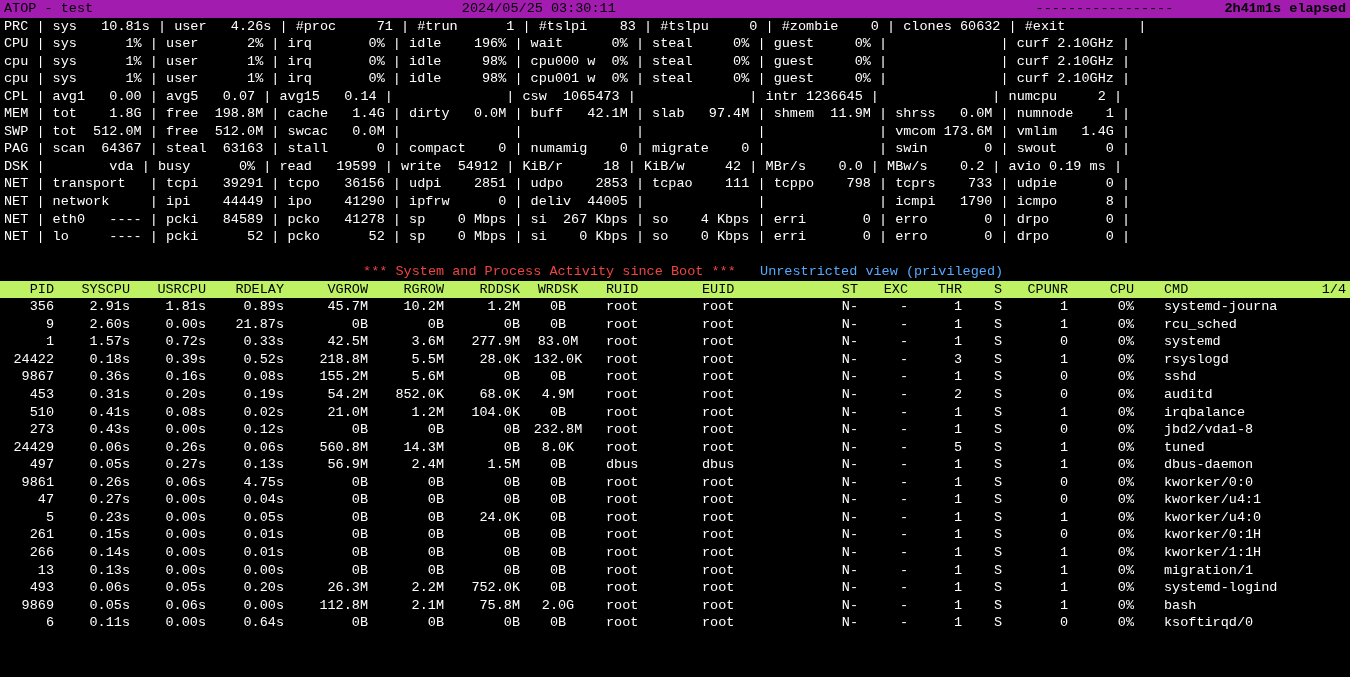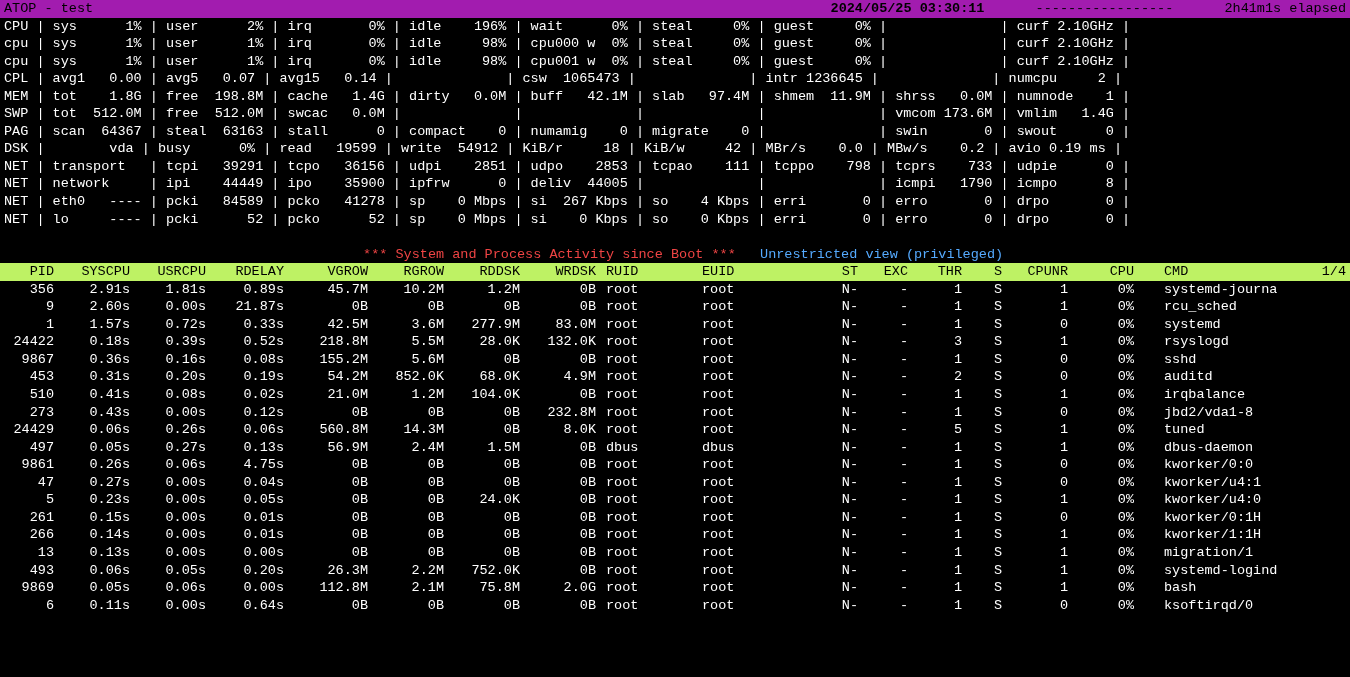--- a/index.html
+++ b/index.html
@@ -14,23 +14,23 @@
     height: 677px;
     overflow: hidden;
   }
   .header-bar {
     background: #a21caf;
     color: #000;
     display: flex;
     padding: 0 4px;
   }
   .header-bar .left { flex: 0 0 auto; }
-  .header-bar .center { flex: 1; text-align: right; font-weight: bold; }
+  .header-bar .center { flex: 1; text-align: center; }
   .header-bar .dash { flex: 0 0 240px; text-align: center; }
-  .header-bar .right { flex: 0 0 auto; text-align: right; }
+  .header-bar .right { flex: 0 0 auto; text-align: right; font-weight: bold; }
   .sys-rows { padding: 0 4px; }
   .sys-row { display: flex; white-space: pre; }
   .msg-row { text-align: center; white-space: pre; }
   .green { color: #ef4444; }
   .cyan { color: #55aaff; }
   .col-header {
     background: #bef264;
     color: #000;
     display: flex;
     padding: 0 4px;
@@ -39,21 +39,21 @@
   .proc-row { display: flex; }
   .c { text-align: right; overflow: hidden; white-space: pre; }
   .cl { text-align: left; overflow: hidden; white-space: pre; }
   .w-pid    { width: 50px; }
   .w-syscpu { width: 76px; }
   .w-usrcpu { width: 76px; }
   .w-rdelay { width: 78px; }
   .w-vgrow  { width: 84px; }
   .w-rgrow  { width: 76px; }
   .w-rddsk  { width: 76px; }
-  .w-wrdsk  { width: 76px; }
+  .w-wrdsk  { width: 76px; text-align: center; }
   .w-ruid   { width: 86px; padding-left:10px;}
   .w-euid   { width: 96px; padding-left:10px;}
   .w-st     { width: 60px; }
   .w-exc    { width: 50px; }
   .w-thr    { width: 54px; }
   .w-s      { width: 40px; }
   .w-cpunr  { width: 66px; }
   .w-cpu    { width: 66px; }
   .w-cmd    { flex:1; padding-left: 30px;}
   .cmd-hdr-page { float:right; }
@@ -62,30 +62,31 @@
 <body>
 
 <div class="header-bar">
   <span class="left">ATOP - test</span>
   <span class="center">2024/05/25   03:30:11</span>
   <span class="dash">-----------------</span>
   <span class="right">2h41m1s elapsed</span>
 </div>
 
 <div class="sys-rows" id="sys-rows">
+    <div class="sys-row">PRC | sys   10.81s | user   4.26s | #proc     71 | #trun      1 | #tslpi    83 | #tslpu     0 | #zombie    0 | clones 60632 | #exit         |</div>
     <div class="sys-row">CPU | sys      1% | user      2% | irq       0% | idle    196% | wait      0% | steal     0% | guest     0% |              | curf 2.10GHz |</div>
     <div class="sys-row">cpu | sys      1% | user      1% | irq       0% | idle     98% | cpu000 w  0% | steal     0% | guest     0% |              | curf 2.10GHz |</div>
     <div class="sys-row">cpu | sys      1% | user      1% | irq       0% | idle     98% | cpu001 w  0% | steal     0% | guest     0% |              | curf 2.10GHz |</div>
     <div class="sys-row">CPL | avg1   0.00 | avg5   0.07 | avg15   0.14 |              | csw  1065473 |              | intr 1236645 |              | numcpu     2 |</div>
     <div class="sys-row">MEM | tot    1.8G | free  198.8M | cache   1.4G | dirty   0.0M | buff   42.1M | slab   97.4M | shmem  11.9M | shrss   0.0M | numnode    1 |</div>
     <div class="sys-row">SWP | tot  512.0M | free  512.0M | swcac   0.0M |              |              |              |              | vmcom 173.6M | vmlim   1.4G |</div>
     <div class="sys-row">PAG | scan  64367 | steal  63163 | stall      0 | compact    0 | numamig    0 | migrate    0 |              | swin       0 | swout      0 |</div>
     <div class="sys-row">DSK |        vda | busy      0% | read   19599 | write  54912 | KiB/r     18 | KiB/w     42 | MBr/s    0.0 | MBw/s    0.2 | avio 0.19 ms |</div>
     <div class="sys-row">NET | transport   | tcpi   39291 | tcpo   36156 | udpi    2851 | udpo    2853 | tcpao    111 | tcppo    798 | tcprs    733 | udpie      0 |</div>
-    <div class="sys-row">NET | network     | ipi    44449 | ipo    35900 | ipfrw      0 | deliv  44005 |              |              | icmpi   1790 | icmpo      8 |</div>
+    <div class="sys-row">NET | network     | ipi    44449 | ipo    41290 | ipfrw      0 | deliv  44005 |              |              | icmpi   1790 | icmpo      8 |</div>
     <div class="sys-row">NET | eth0   ---- | pcki   84589 | pcko   41278 | sp    0 Mbps | si  267 Kbps | so    4 Kbps | erri       0 | erro       0 | drpo       0 |</div>
     <div class="sys-row">NET | lo     ---- | pcki      52 | pcko      52 | sp    0 Mbps | si    0 Kbps | so    0 Kbps | erri       0 | erro       0 | drpo       0 |</div>
   </div>
 
 <div class="msg-row">
   <span class="green">*** System and Process Activity since Boot ***</span><span>   </span><span class="cyan">Unrestricted view (privileged)</span>
 </div>
 
 <div class="col-header">
   <span class="c w-pid">PID</span>

